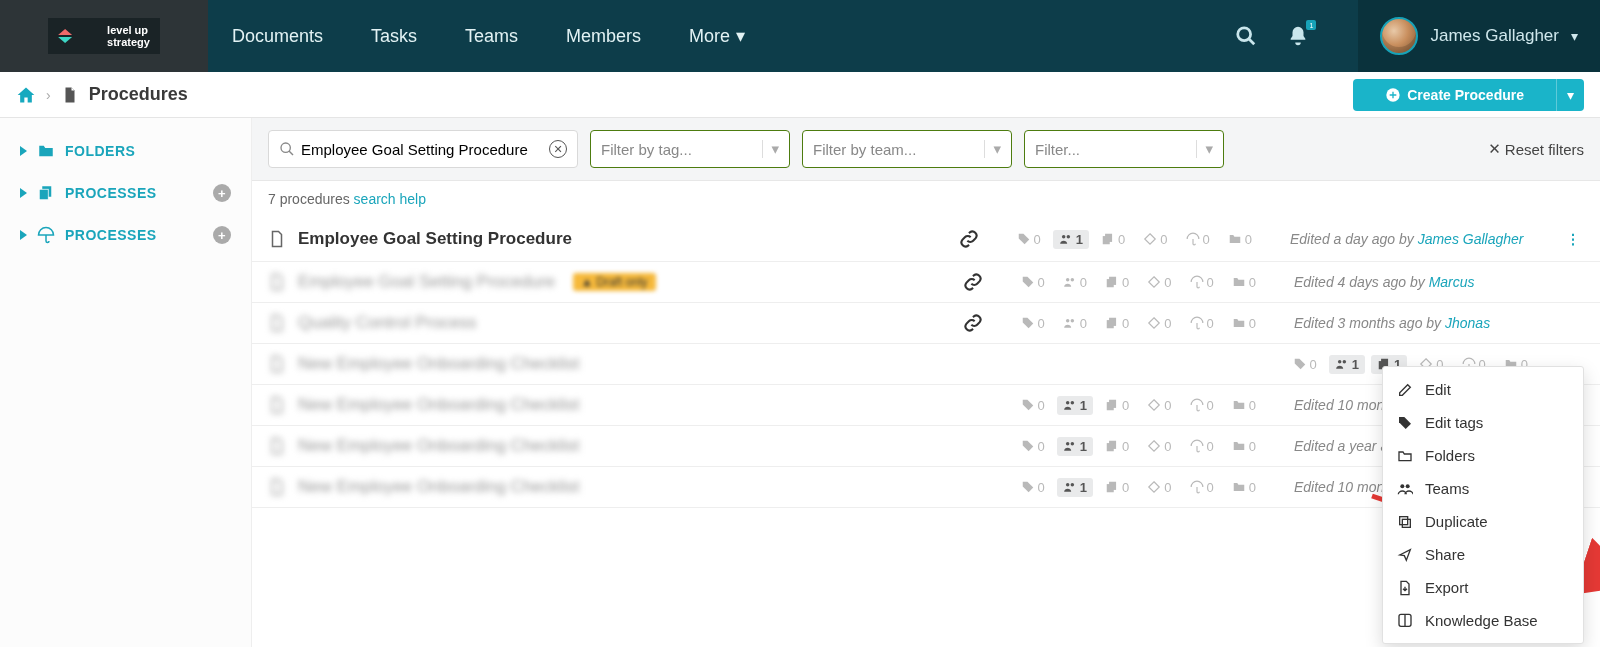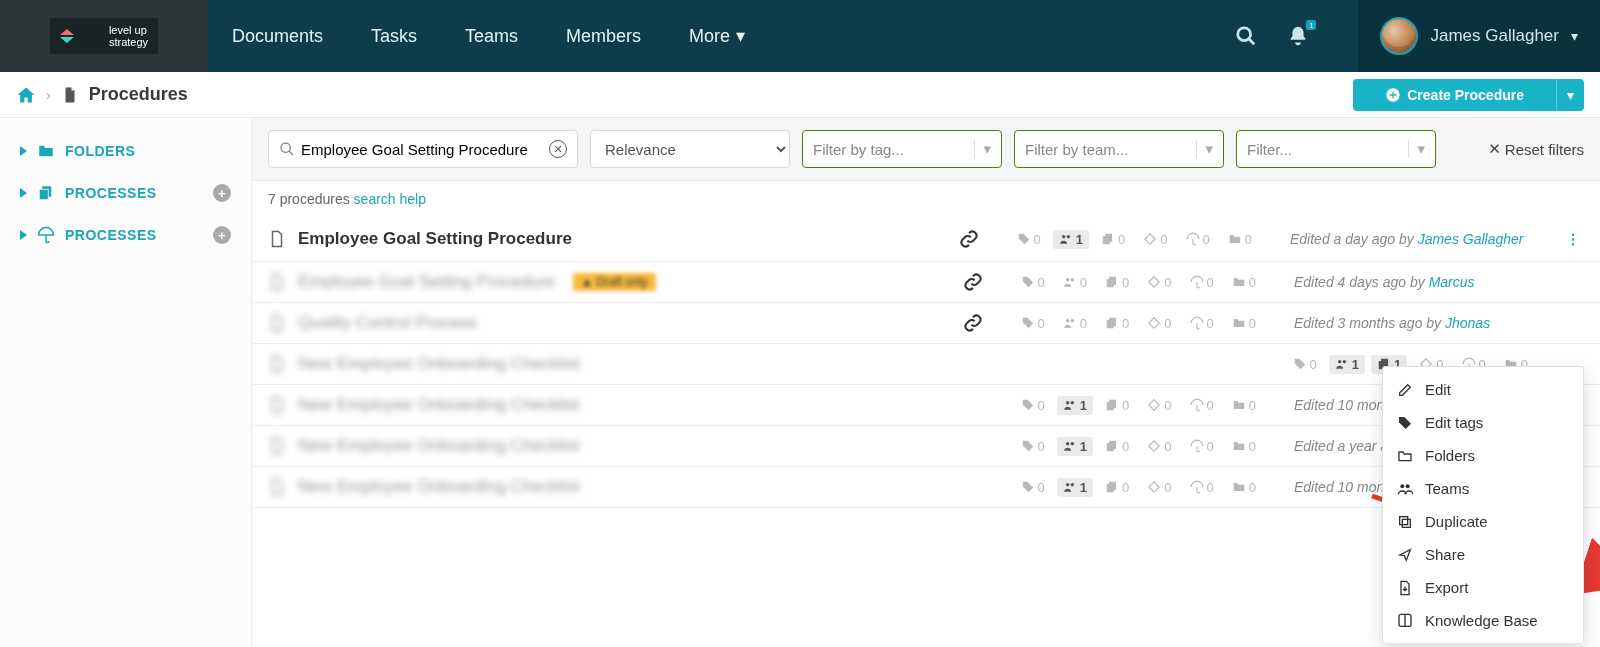--- a/index.html
+++ b/index.html
@@ -4,21 +4,21 @@
 <style>
 * { box-sizing: border-box; margin: 0; padding: 0; }
 body { font-family: "Helvetica Neue", Arial, sans-serif; font-size: 14px; color:#333; background:#fff; width:1600px; height:647px; overflow:hidden; position:relative;}
 .topbar { display:flex; align-items:center; height:72px; background:#0d3d4a; }
 .logo-area { width:208px; height:72px; background:#2d3437; display:flex; align-items:center; justify-content:center;}
 .logo-box{ background:#1a2326; padding:6px 10px; display:flex; align-items:center; gap:6px;}
 .logo-glyph { display:flex; flex-direction:column; gap:2px;}
 .chev{ width:14px; height:6px; }
 .chev.up{ background:#f06a6a; clip-path: polygon(0 100%, 50% 0, 100% 100%);}
 .chev.down{ background:#3dd6c4; clip-path: polygon(0 0, 50% 100%, 100% 0);}
-.logo-text{ color:#fff; font-size:11px; line-height:12px; font-weight:400;margin-left:29px;}
+.logo-text{ color:#fff; font-size:11px; line-height:12px; font-weight:700;margin-left:29px;}
 .nav { display:flex; gap:48px; padding-left:24px; flex:1;}
 .nav a{ color:#e2f2f4; font-size:18px; text-decoration:none; cursor:pointer; display:flex; align-items:center; gap:6px;}
 .topright{ display:flex; align-items:center; gap:28px; padding-right:0;}
 .icon-btn{ color:#c9e6ec; cursor:pointer; position:relative; font-size:20px; width:24px; height:24px; display:flex; align-items:center; justify-content:center;}
 .bell-dot{position:absolute; top:-4px; right:-6px; width:10px; height:10px; background:#17a2b8; border-radius:2px; font-size:7px; color:#fff; display:flex; align-items:center; justify-content:center;}
 .user-area{ background:#0a323c; height:72px; display:flex; align-items:center; gap:12px; padding:0 22px; margin-left:20px;}
 .avatar{ width:38px; height:38px; border-radius:50%; background: radial-gradient(circle at 35% 35%, #e8c9a8 0%, #c98f5e 45%, #7a5230 100%); border:2px solid #17a2b8; box-shadow: inset 0 -6px 0 rgba(0,0,0,0.15);}
 .user-name{ color:#cfe7ec; font-size:17px;}
 .subheader{ height:46px; background:#fff; border-bottom:1px solid #e5e5e5; display:flex; align-items:center; justify-content:space-between; padding:0 16px;}
 .breadcrumb{display:flex; align-items:center; gap:10px;}
@@ -196,23 +196,20 @@
       <div class="search-wrap">
         <span style="color:#888;">
           <svg viewBox="0 0 24 24" width="16" height="16" fill="none" stroke="currentColor" stroke-width="2">
               <circle cx="10" cy="10" r="7"></circle>
               <line x1="21" y1="21" x2="15" y2="15"></line>
             </svg>
         </span>
         <input value="Employee Goal Setting Procedure" style="">
         <span class="clear-x">✕</span>
       </div>
-      <select class="select w200">
-        <option>Relevance</option>
-      </select>
       <div class="filter-dd" style="width:200px">
         <span>Filter by tag...</span>
         <span style="border-left:1px solid #ddd;padding-left:8px;color:#aaa">▾</span>
       </div>
       <div class="filter-dd" style="width:210px">
         <span>Filter by team...</span>
         <span style="border-left:1px solid #ddd;padding-left:8px;color:#aaa">▾</span>
       </div>
       <div class="filter-dd" style="width:200px">
         <span>Filter...</span>

